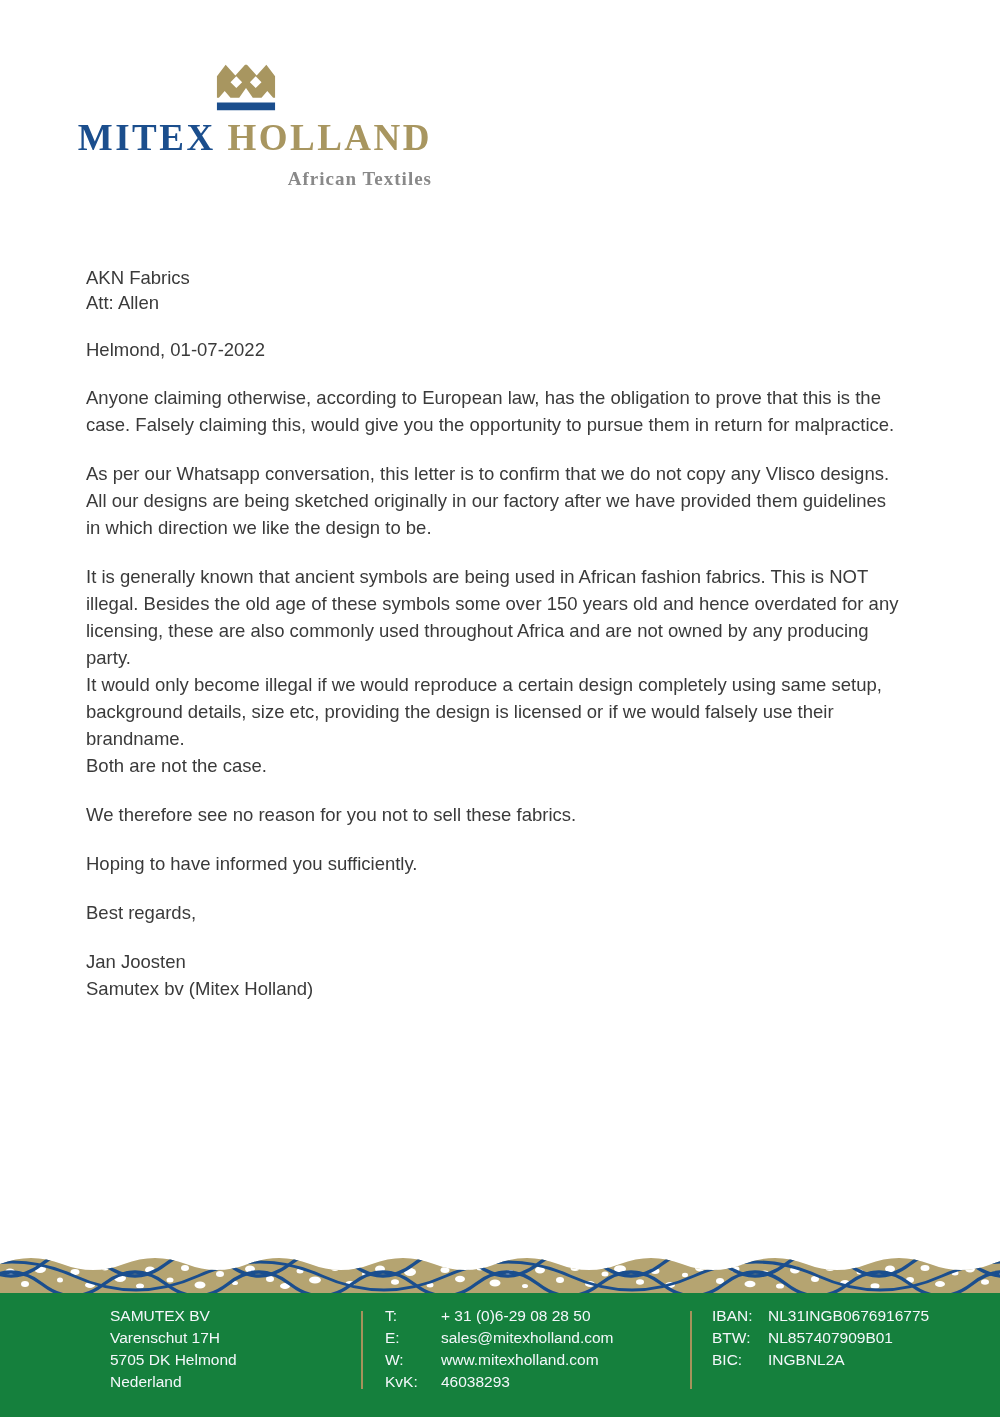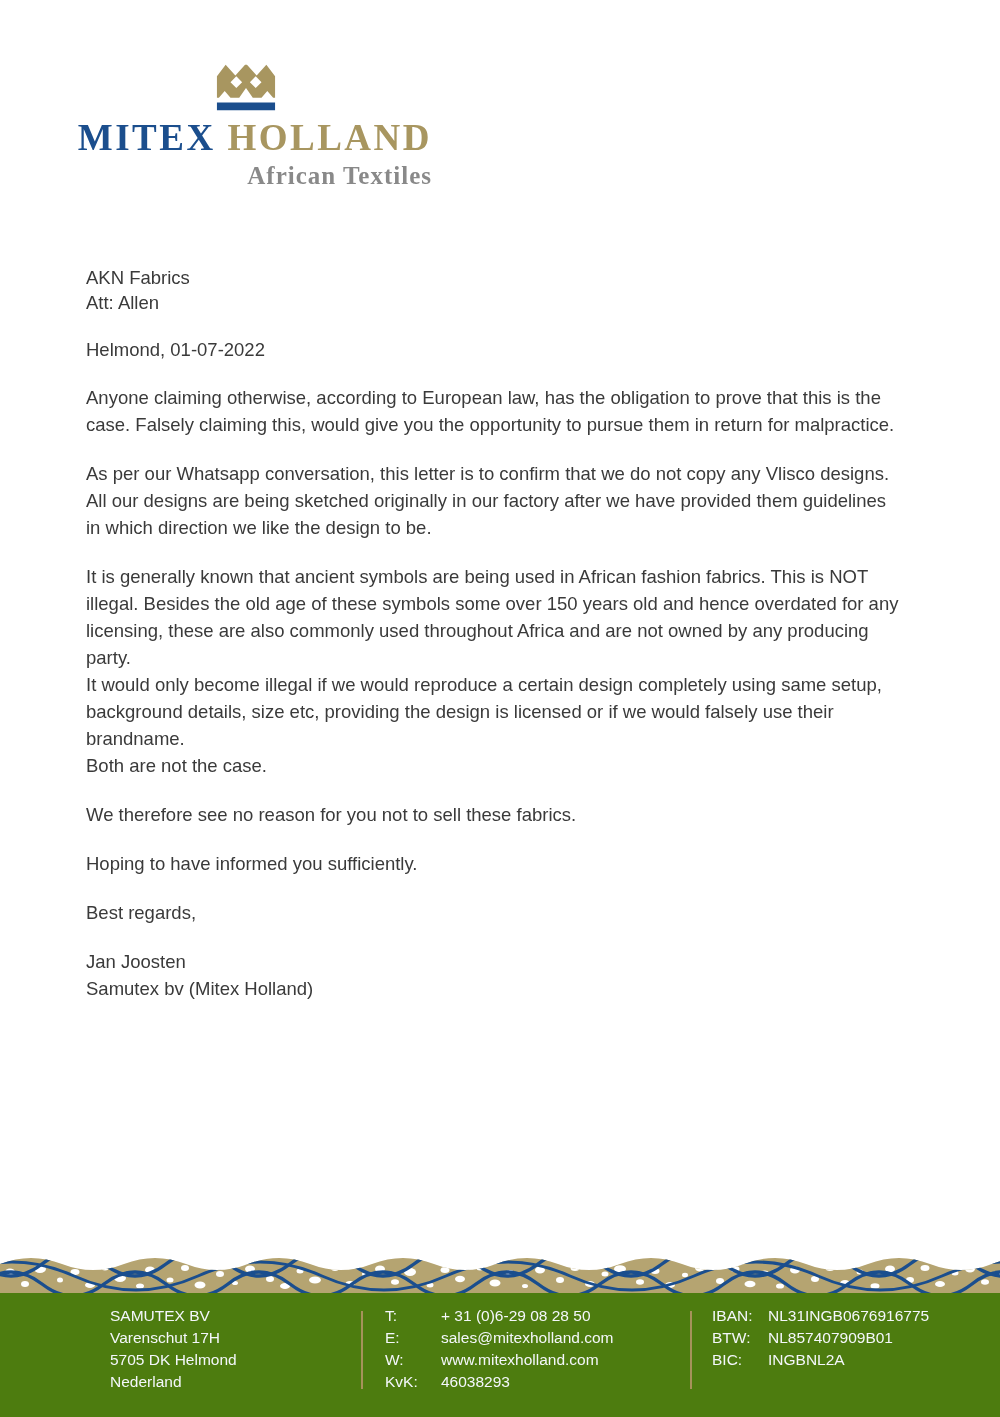--- a/index.html
+++ b/index.html
@@ -23,45 +23,45 @@
     font-size:37px;
     letter-spacing:2.5px;
     white-space:nowrap;
     line-height:1.1;
   }
   .brand .primary{color:#1b4e8d;}
   .brand .secondary{color:#a89660;}
   .tagline{
     font-family:"Liberation Serif", serif;
     font-weight:bold;
-    font-size:25px;
+    font-size:19px;
     letter-spacing:1px;
     color:#898989;
-    margin-top:3px;
+    margin-top:9px;
   }
   
   .letter{
     position:absolute;left:53px;top:265px;width:930px;
     color:#3a3a3a;
     font-size:18.5px;
     line-height:27px;
     margin-left:33px;
   }
   .letter .block{white-space:pre-line;margin:0 0 22px 0;}
   .recipient{line-height:25px;margin-bottom:25px;}
   .dateline{line-height:25px;margin-bottom:48px;}
   .salutation{margin-bottom:22px;}
   .signature{margin-bottom:0;}
   
   .footer{position:absolute;left:0;right:0;bottom:0;height:165px;}
   .band{display:block;width:100%;height:41px;}
   .footer-bar{
     position:relative;
     height:124px;
-    background:#4d7c0f;
+    background:#15803d;
     color:#f4f7fb;
     font-size:15.5px;
     line-height:22px;
   }
   .fcol{position:absolute;top:12px;white-space:nowrap;}
   .fcol1{left:110px;}
   .fcol2{left:385px;}
   .fcol3{left:712px;}
   .frow .flabel{display:inline-block;width:56px;}
   .fdivider{

